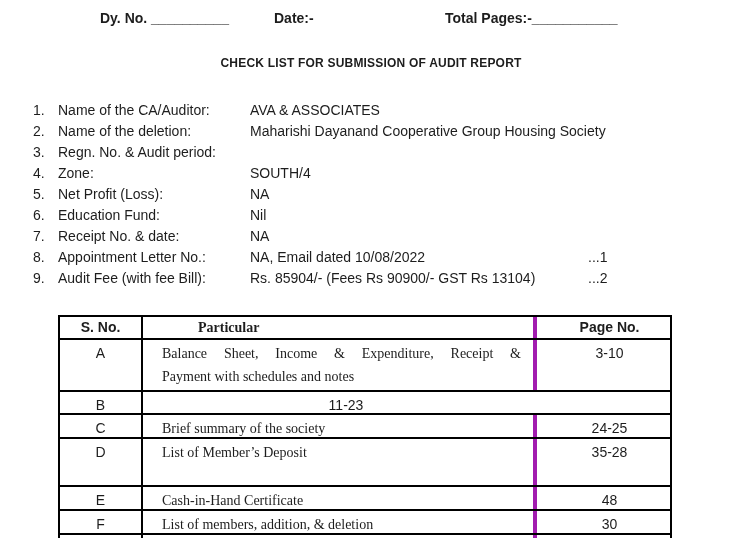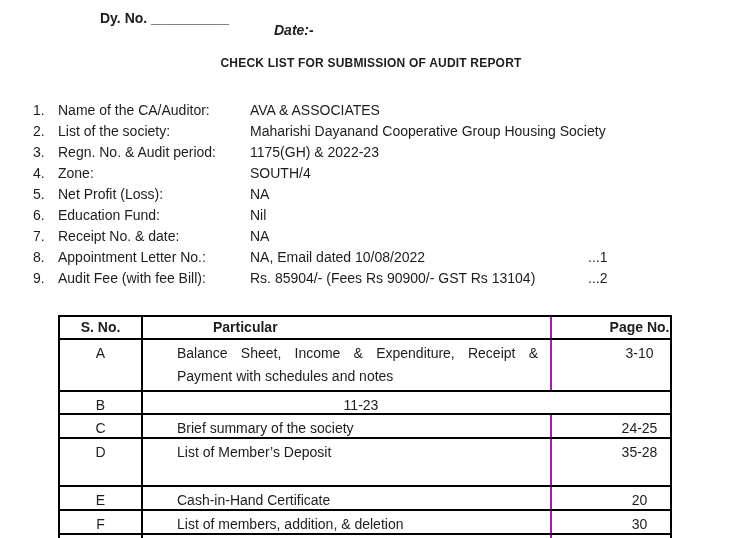--- a/index.html
+++ b/index.html
@@ -14,21 +14,21 @@
     background: #ffffff;
     color: #1d1d1d;
     font-family: "Liberation Sans", sans-serif;
     font-size: 14px;
     -webkit-font-smoothing: antialiased;
   }
 
   
   .doc-header { position: absolute; top: 10px; left: 0; width: 100%; height: 22px; font-weight: bold; }
   .doc-header .dy-no       { position: absolute; left: 100px; top: 0; }
-  .doc-header .date        { position: absolute; left: 274px; top: 12px; font-style: italic; }
+  .doc-header .date        { position: absolute; left: 274px; top: 0; }
   .doc-header .total-pages { position: absolute; left: 445px; top: 0; }
 
   
   .doc-title {
     position: absolute;
     top: 56px; left: 0;
     width: 100%;
     text-align: center;
     font-weight: bold;
     font-size: 12px;
@@ -58,31 +58,30 @@
     width: 614px;
     box-sizing: border-box;
     border: 2px solid #000;
     border-bottom: none;
   }
   .t-row {
     display: grid;
     grid-template-columns: 83px 394px 133px;
     box-sizing: border-box;
     border-bottom: 2px solid #000;
-    gap: 15px;
   }
   .t-row.partial { border-bottom: none; }
   .t-cell {
     box-sizing: border-box;
     line-height: 23px;
     padding-top: 2px;
     overflow: hidden;
   }
   .t-cell.c-sno   { border-right: 2px solid #000; text-align: center; }
-  .t-cell.c-part  { border-right: 2px solid #a21caf; padding-left: 19px; padding-right: 12px; }
+  .t-cell.c-part  { border-right: 4px solid #a21caf; padding-left: 19px; padding-right: 12px; font-family: Liberation Serif, serif; }
   .t-cell.c-pages { text-align: center; padding-left: 12px; }
 
   .t-row.head { height: 23px; font-weight: bold; }
   .t-row.head .t-cell { line-height: 21px; padding-top: 0; }
   .t-row.head .c-part { padding-left: 55px; }
 
   .row-a { height: 52px; }
   .row-b { height: 23px; }
   .row-c { height: 24px; }
   .row-d { height: 48px; }
@@ -97,41 +96,41 @@
     text-align-last: justify;
   }
   .plain-line { display: block; }
 </style>
 </head>
 <body>
 
 <div class="doc-header">
   <span class="dy-no">Dy. No. __________</span>
   <span class="date">Date:-</span>
+  <span class="total-pages">Total Pages:-___________</span>
 </div>
 
 <div class="doc-title">CHECK LIST FOR SUBMISSION OF AUDIT REPORT</div>
 
 <div class="checklist">
   <div class="check-row">
     <span class="num">1.</span>
     <span class="label">Name of the CA/Auditor:</span>
     <span class="value">AVA &amp; ASSOCIATES</span>
     <span class="ref"></span>
   </div>
   <div class="check-row">
     <span class="num">2.</span>
-    <span class="label">List of the society:</span>
+    <span class="label">Name of the deletion:</span>
     <span class="value">Maharishi Dayanand Cooperative Group Housing Society</span>
     <span class="ref"></span>
   </div>
   <div class="check-row">
     <span class="num">3.</span>
     <span class="label">Regn. No. &amp; Audit period:</span>
-    <span class="value">1175(GH) &amp; 2022-23</span>
     <span class="ref"></span>
   </div>
   <div class="check-row">
     <span class="num">4.</span>
     <span class="label">Zone:</span>
     <span class="value">SOUTH/4</span>
     <span class="ref"></span>
   </div>
   <div class="check-row">
     <span class="num">5.</span>
@@ -195,21 +194,21 @@
 
   <div class="t-row row-d">
     <div class="t-cell c-sno">D</div>
     <div class="t-cell c-part">List of Member’s Deposit</div>
     <div class="t-cell c-pages">35-28</div>
   </div>
 
   <div class="t-row row-e">
     <div class="t-cell c-sno">E</div>
     <div class="t-cell c-part">Cash-in-Hand Certificate</div>
-    <div class="t-cell c-pages">20</div>
+    <div class="t-cell c-pages">48</div>
   </div>
 
   <div class="t-row row-f">
     <div class="t-cell c-sno">F</div>
     <div class="t-cell c-part">List of members, addition, &amp; deletion</div>
     <div class="t-cell c-pages">30</div>
   </div>
 
   <div class="t-row partial">
     <div class="t-cell c-sno"></div>

